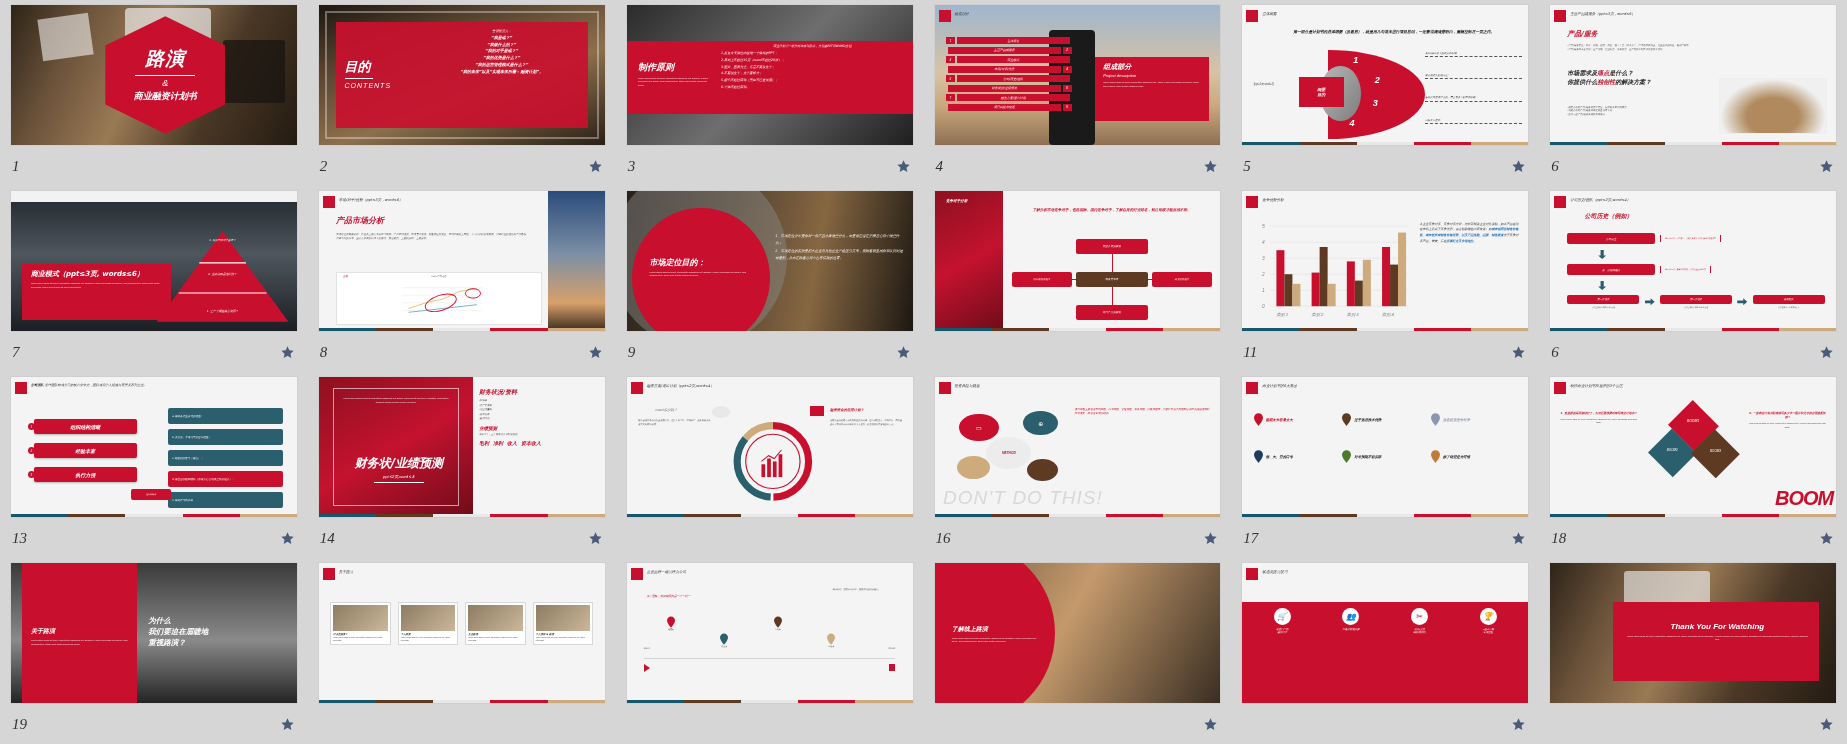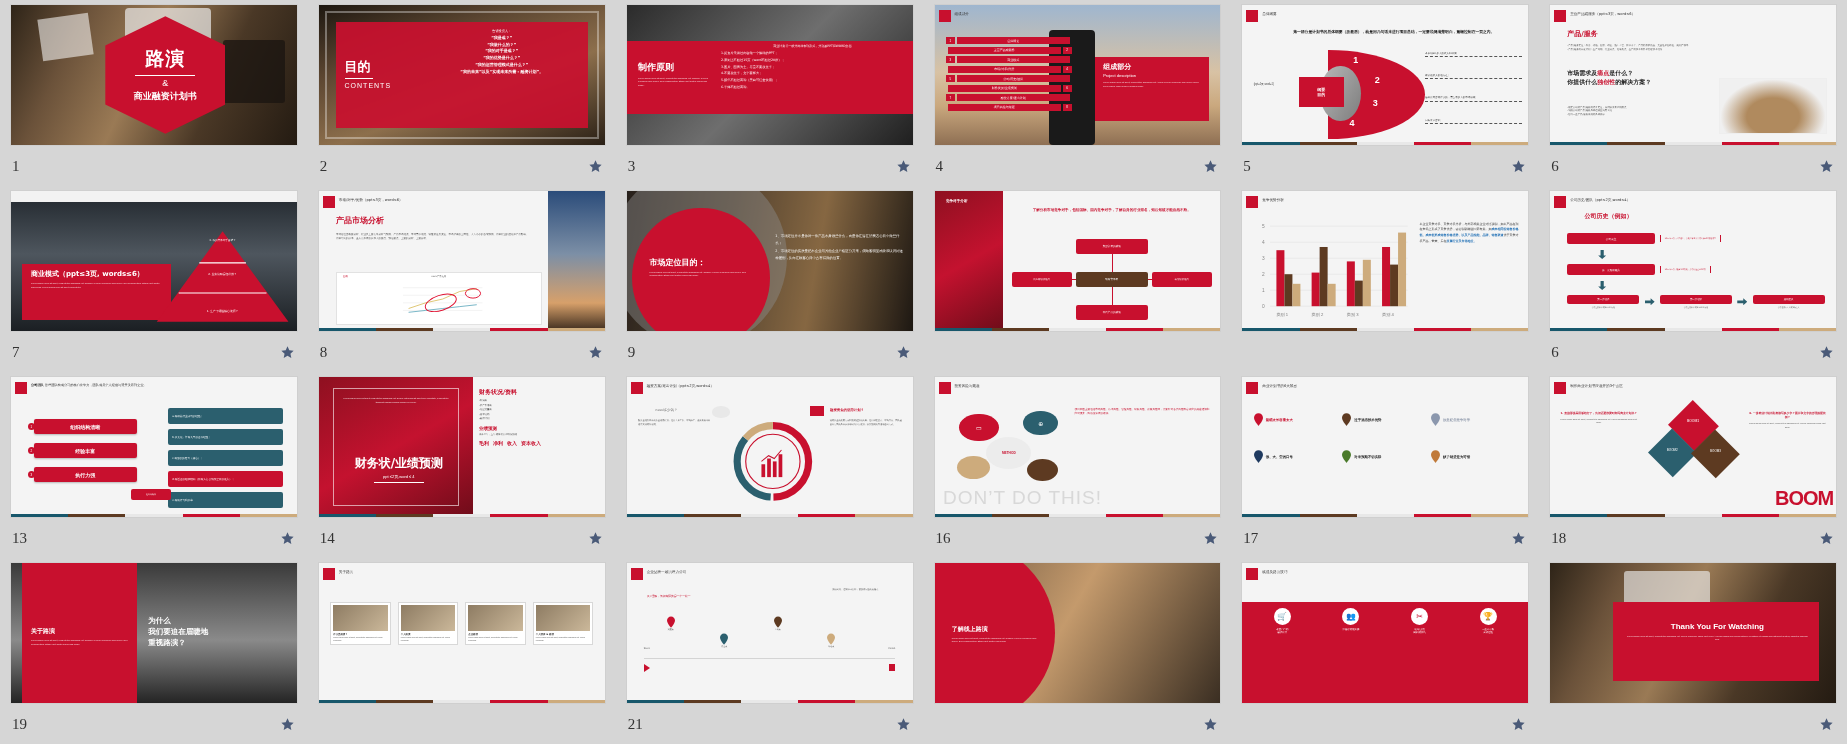--- a/index.html
+++ b/index.html
@@ -1,19 +1,19 @@
 <!DOCTYPE html>
 <html><head>
 <meta charset="utf-8">
 <style>
   * { box-sizing: border-box; margin:0; padding:0; }
   html,body { width:1847px; height:744px; overflow:hidden; background:#d6d6d6;
     font-family:"Liberation Sans","DejaVu Sans",sans-serif; }
   #gallery { display:grid; grid-template-columns:repeat(6,1fr); grid-template-rows:repeat(4,186px);
-    width:1847px; height:744px; }
+    width:1847px; height:744px;font-style:italic; }
   .cell { position:relative; padding:4px 10px 0 10px; }
   .thumb { position:relative; width:100%; height:142px; background:#f2f2f2;
     border:1px solid #cfcfcf; overflow:hidden; }
   .meta { height:40px; display:flex; align-items:center; justify-content:space-between;
     padding:0 2px; }
   .slide-num { font-family:"Liberation Serif","DejaVu Serif",serif; font-size:15px; color:#333; }
   .star { width:16px; height:16px; color:#4a5a78; display:flex; align-items:center; }
   .star svg { width:15px; height:15px; }
 
   
@@ -459,20 +459,28 @@
         <span>本企业竞争对手、竞争对手分析，与外部相关企业对比说明，如本产品在现在市场上形成了竞争优势，需要明确哪些因素有关。如</span><span style="color:#1f6fb5;font-weight:bold">成本相同但销售价格低、成本低形成销售价格优势、以及产品性能、品牌、销售渠道</span><span>优于竞争对手产品，带来、后在</span><span style="color:#1f6fb5;font-weight:bold">所属行业及市场地位。</span>
       </div>
       <div class="wfooter">
           <i class="wf1"></i>
           <i class="wf2"></i>
           <i class="wf3"></i>
           <i class="wf4"></i>
           <i class="wf5"></i>
         </div>
     </div>
+    <div class="meta">
+      <span class="slide-num">11</span>
+      <span class="star">
+          <svg viewBox="0 0 24 24" fill="#4a5a78">
+            <path d="M12 2l2.9 6.3 6.9.8-5.1 4.7 1.4 6.8-6.1-3.4-6.1 3.4 1.4-6.8L2.2 9.1l6.9-.8z"></path>
+          </svg>
+        </span>
+    </div>
   </div>
 
   <div class="cell">
     <div class="thumb">
       <div class="white-card"></div>
       <div class="hdrchip"></div>
       <div class="hdrtxt cn">公司历史/团队（ppt≤2页,word≤4）</div>
       <div class="cn" style="position:absolute;left:12%;top:15%;font-size:6px;font-weight:bold;color:#c8102e">公司历史（例如）</div>
       <div style="position:absolute;left:6%;top:30%;right:4%;bottom:8%" id="s12steps">
           <div style="display:flex;align-items:center;margin-bottom:6px">
@@ -878,28 +886,20 @@
           </div>
         </div>
       <div class="wfooter">
           <i class="wf1"></i>
           <i class="wf2"></i>
           <i class="wf3"></i>
           <i class="wf4"></i>
           <i class="wf5"></i>
         </div>
     </div>
-    <div class="meta">
-      <span class="slide-num">21</span>
-      <span class="star">
-          <svg viewBox="0 0 24 24" fill="#4a5a78">
-            <path d="M12 2l2.9 6.3 6.9.8-5.1 4.7 1.4 6.8-6.1-3.4-6.1 3.4 1.4-6.8L2.2 9.1l6.9-.8z"></path>
-          </svg>
-        </span>
-    </div>
   </div>
 
   <div class="cell">
     <div class="thumb">
       <div class="photo g-eu"></div>
       <div style="position:absolute;left:-20%;top:-15%;width:62%;height:130%;border-radius:50%;background:#c8102e"></div>
       <div style="position:absolute;left:6%;top:44%;width:30%;color:#fff">
         <div class="cn" style="font-size:6px;font-weight:bold">了解线上路演</div>
         <div class="tiny" style="margin-top:3px">Lorem ipsum dolor sit amet, consectetur adipiscing elit. Quisque a lorem commodo huic donec. Sed condimentum. Etiam eget auctor maecenas.</div>
       </div>

